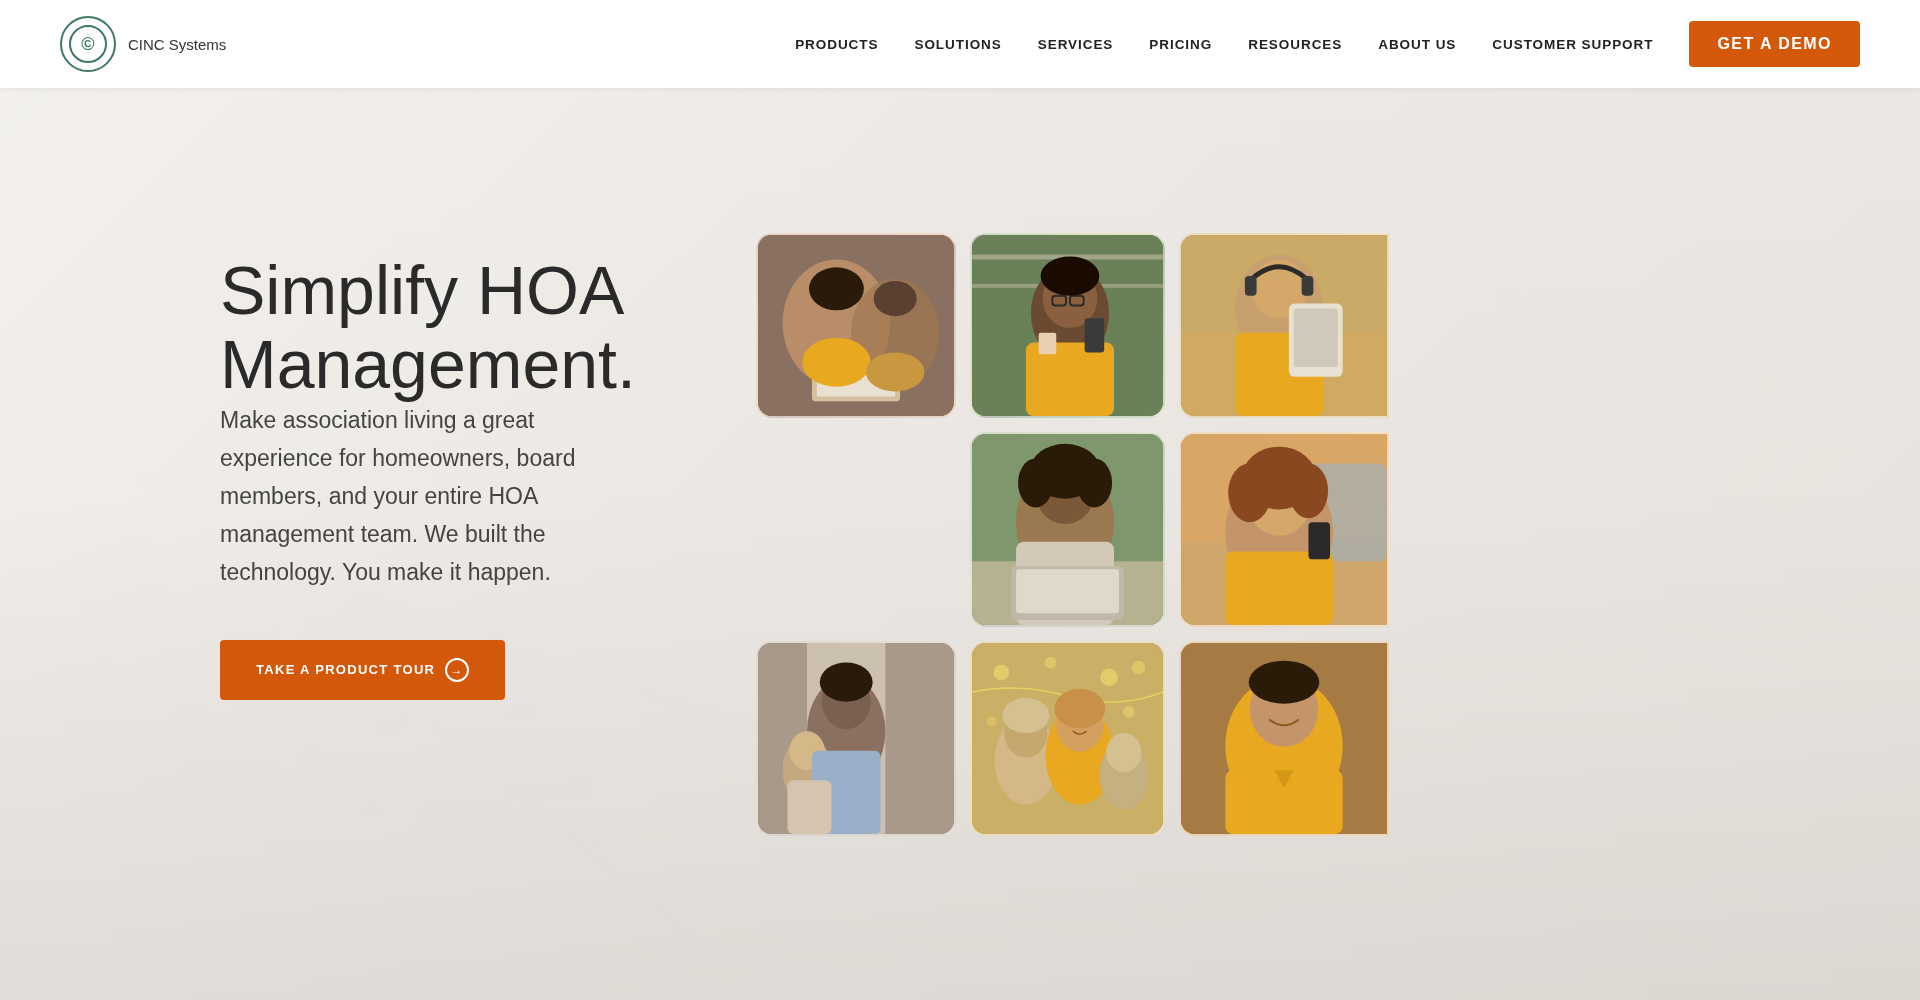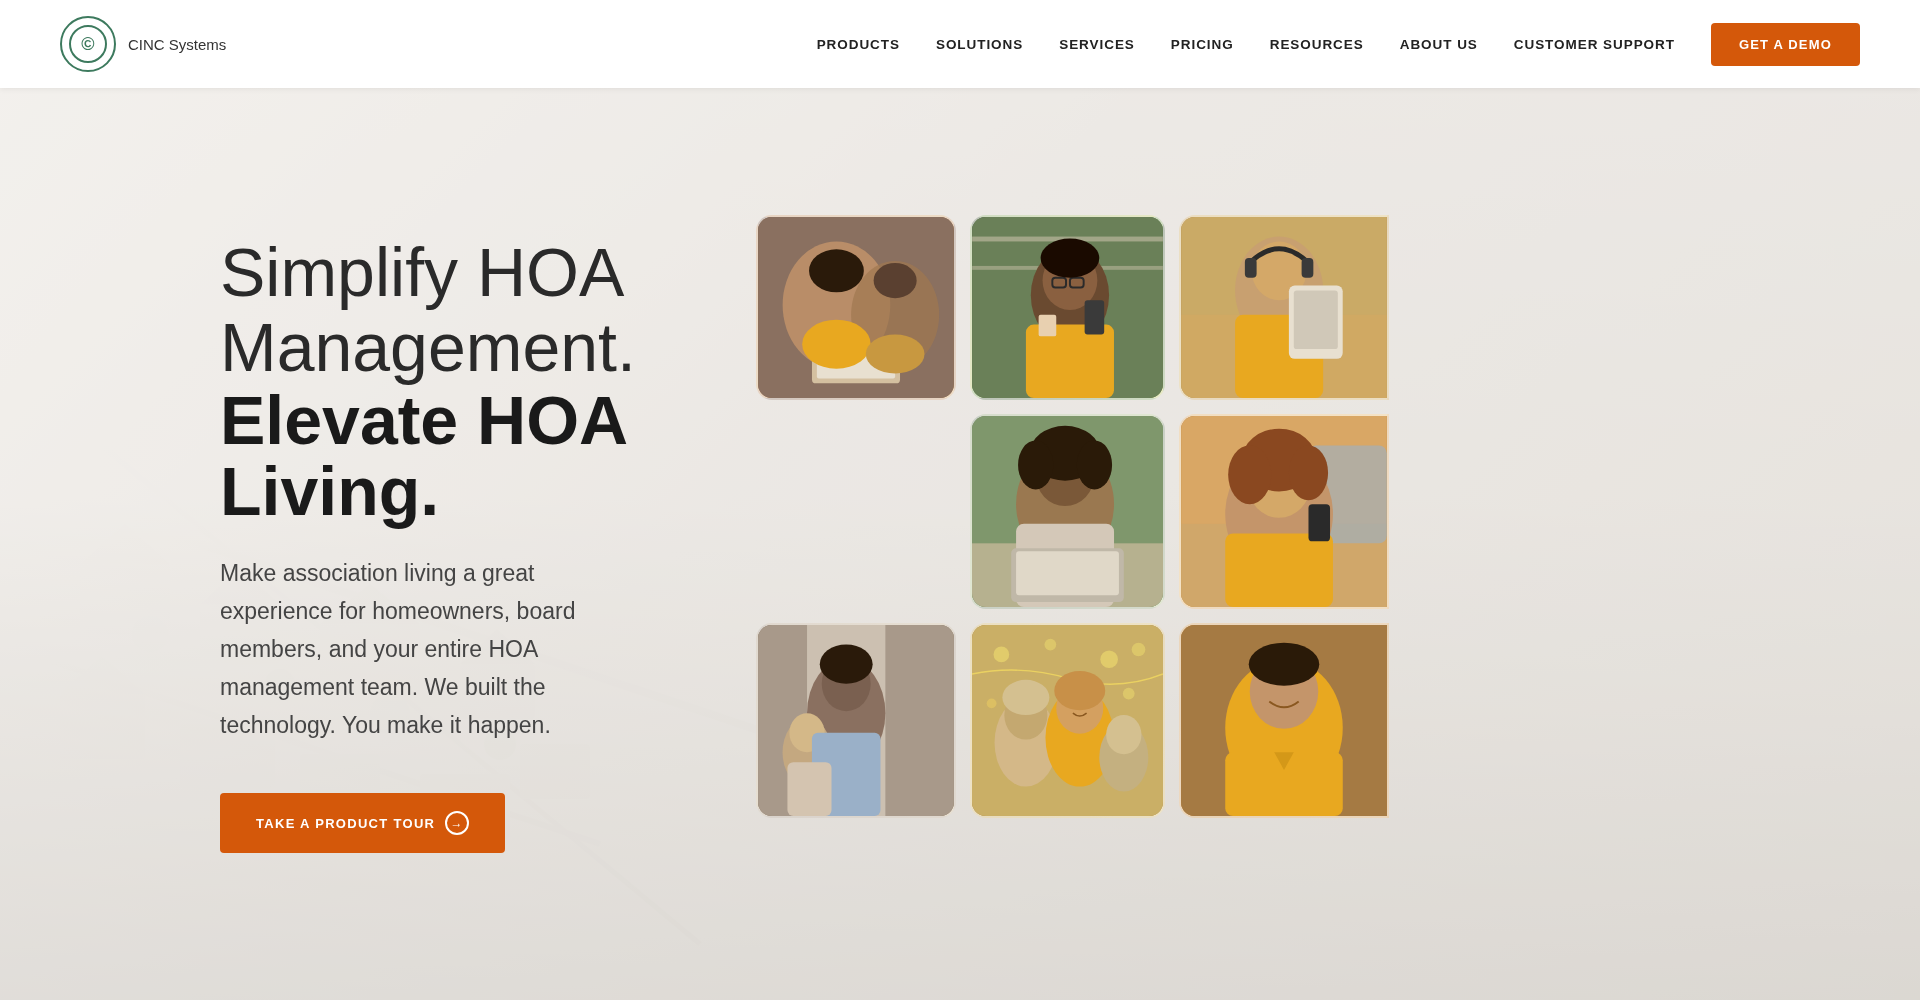--- a/index.html
+++ b/index.html
@@ -32,21 +32,21 @@
     .nav-links { display: flex; align-items: flex-end; gap: 36px; margin-left: auto; margin-right: 36px; }
     .nav-link {
       font-size: 13.5px; font-weight: 700; letter-spacing: 0.07em;
       color: #222; text-decoration: none; text-transform: uppercase;
       cursor: pointer;
     }
 
     .btn-demo {
       background: #d4580a; color: #fff;
       border: none; padding: 14px 28px;
-      font-size: 13px; font-weight: 700; letter-spacing: 0.09em;
+      font-size: 16px; font-weight: 700; letter-spacing: 0.09em;
       text-transform: uppercase; border-radius: 4px; cursor: pointer;
     }
 
     
     .hero {
       margin-top: 88px;
       width: 100%; min-height: 912px;
       position: relative; overflow: hidden;
       background: #f8f6f3;
       display: flex; align-items: center;
@@ -234,23 +234,20 @@
       <rect width="1920" height="1000" fill="url(#fadeTop)"></rect>
       <rect width="1920" height="1000" fill="url(#fadeLeft)"></rect>
     </svg>
   </div>
 
   <div class="hero-content">
     <div class="hero-text">
       <div class="hero-title-light">
         Simplify HOA<br>Management.
       </div>
-      <div class="hero-title-bold">
-        Elevate HOA<br>Living.
-      </div>
       <p class="hero-desc">Make association living a great experience for homeowners, board members, and your entire HOA management team. We built the technology. You make it happen.</p>
       <button class="btn-tour">
         <span>TAKE A PRODUCT TOUR</span>
         <span class="btn-tour-arrow">→</span>
       </button>
     </div>
 
     <div class="hero-photos">
 
       <div class="photo-card photo-1">

